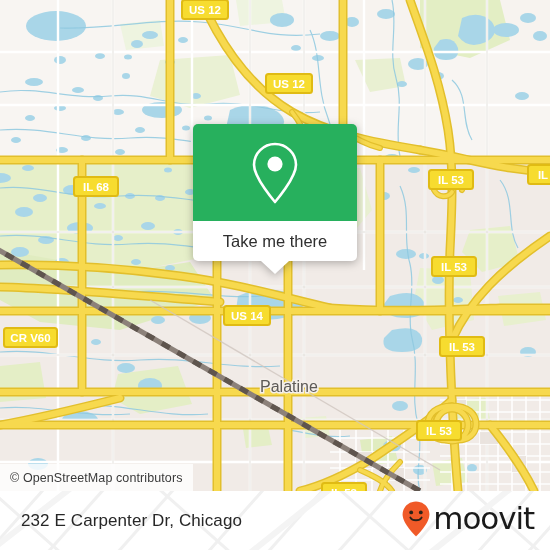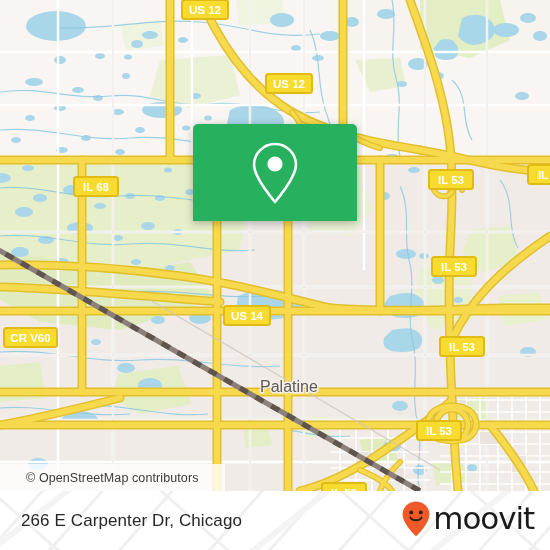--- a/index.html
+++ b/index.html
@@ -6,21 +6,21 @@
   body{width:550px;height:550px;overflow:hidden;font-family:"Liberation Sans",sans-serif;}
   #app{position:relative;width:550px;height:550px;overflow:hidden;background:#f7f3f0;}
 
   
   #map{position:absolute;left:0;top:0;width:550px;height:491px;overflow:hidden;background:#a3a3a3;}
   #mapsvg{position:absolute;left:0;top:0;}
 
   
   #attrib{position:absolute;left:0;top:464px;height:27px;
           background:rgba(255,255,255,.80);
-          display:flex;align-items:center;padding:0 26px;z-index:40;}
+          display:flex;align-items:center;padding:0 10px;z-index:40;}
   #attrib span{font-size:12.5px;color:#3a3a3a;letter-spacing:.1px;
                font-family:"Liberation Sans",sans-serif;white-space:nowrap;}
 
   
   #callout{position:absolute;left:193px;top:124px;width:164px;z-index:60;
            filter:drop-shadow(0 2px 4px rgba(0,0,0,.28));}
   .callout-head{height:97px;background:#27b05d;border-radius:5px 5px 0 0;
                 display:flex;align-items:center;justify-content:center;}
   .callout-body{height:40px;background:#fff;border-radius:0 0 5px 5px;
                 display:flex;align-items:center;justify-content:center;position:relative;}
@@ -425,20 +425,24 @@
       <span>© OpenStreetMap contributors</span>
     </div>
 
     <div id="callout">
       <div class="callout-head">
         <svg width="52" height="66" viewBox="0 0 52 66">
           <path d="M26,4 C14.5,4 5,13.3 5,24.8 C5,38 26,62 26,62 C26,62 47,38 47,24.8 C47,13.3 37.5,4 26,4 Z" fill="none" stroke="#ffffff" stroke-width="2.6" stroke-linejoin="round"></path>
           <circle cx="26" cy="24" r="7.6" fill="#ffffff"></circle>
         </svg>
       </div>
+      <div class="callout-body">
+        <span class="txt">Take me there</span>
+        <span class="callout-tail"></span>
+      </div>
     </div>
   </div>
 
   <div id="footer">
     <svg id="footer-bg" width="550" height="59" viewBox="0 0 550 59">
       <rect width="550" height="59" fill="#ffffff"></rect>
       <g stroke="#f0f0f0" stroke-width="3" fill="none">
         <path d="M-20,70 L60,-20"></path>
           <path d="M40,70 L120,-20"></path>
         <path d="M110,70 L190,-20"></path>
@@ -454,21 +458,21 @@
           <path d="M460,-10 L550,70"></path>
       </g>
       <g stroke="#f4f4f4" stroke-width="6" fill="none">
         <path d="M-10,60 L80,-10"></path>
           <path d="M250,62 L340,-10"></path>
         <path d="M430,62 L520,-10"></path>
       </g>
     </svg>
 
     <div id="addr">
-      <span>266 E Carpenter Dr, Chicago</span>
+      <span>232 E Carpenter Dr, Chicago</span>
     </div>
 
     <div id="logo">
       <svg width="30" height="38" viewBox="0 0 30 38">
         <path d="M15,1.5 C7.5,1.5 1.6,7.3 1.6,14.6 C1.6,24 15,36.5 15,36.5 C15,36.5 28.4,24 28.4,14.6 C28.4,7.3 22.5,1.5 15,1.5 Z" fill="#f05a28"></path>
         <circle cx="10.2" cy="12.4" r="1.9" fill="#2b2118"></circle>
         <circle cx="19.8" cy="12.4" r="1.9" fill="#2b2118"></circle>
         <path d="M9.4,17.6 C11.4,21.2 18.6,21.2 20.6,17.6" fill="none" stroke="#2b2118" stroke-width="1.9" stroke-linecap="round"></path>
       </svg>
       <span class="word">moovit</span>

